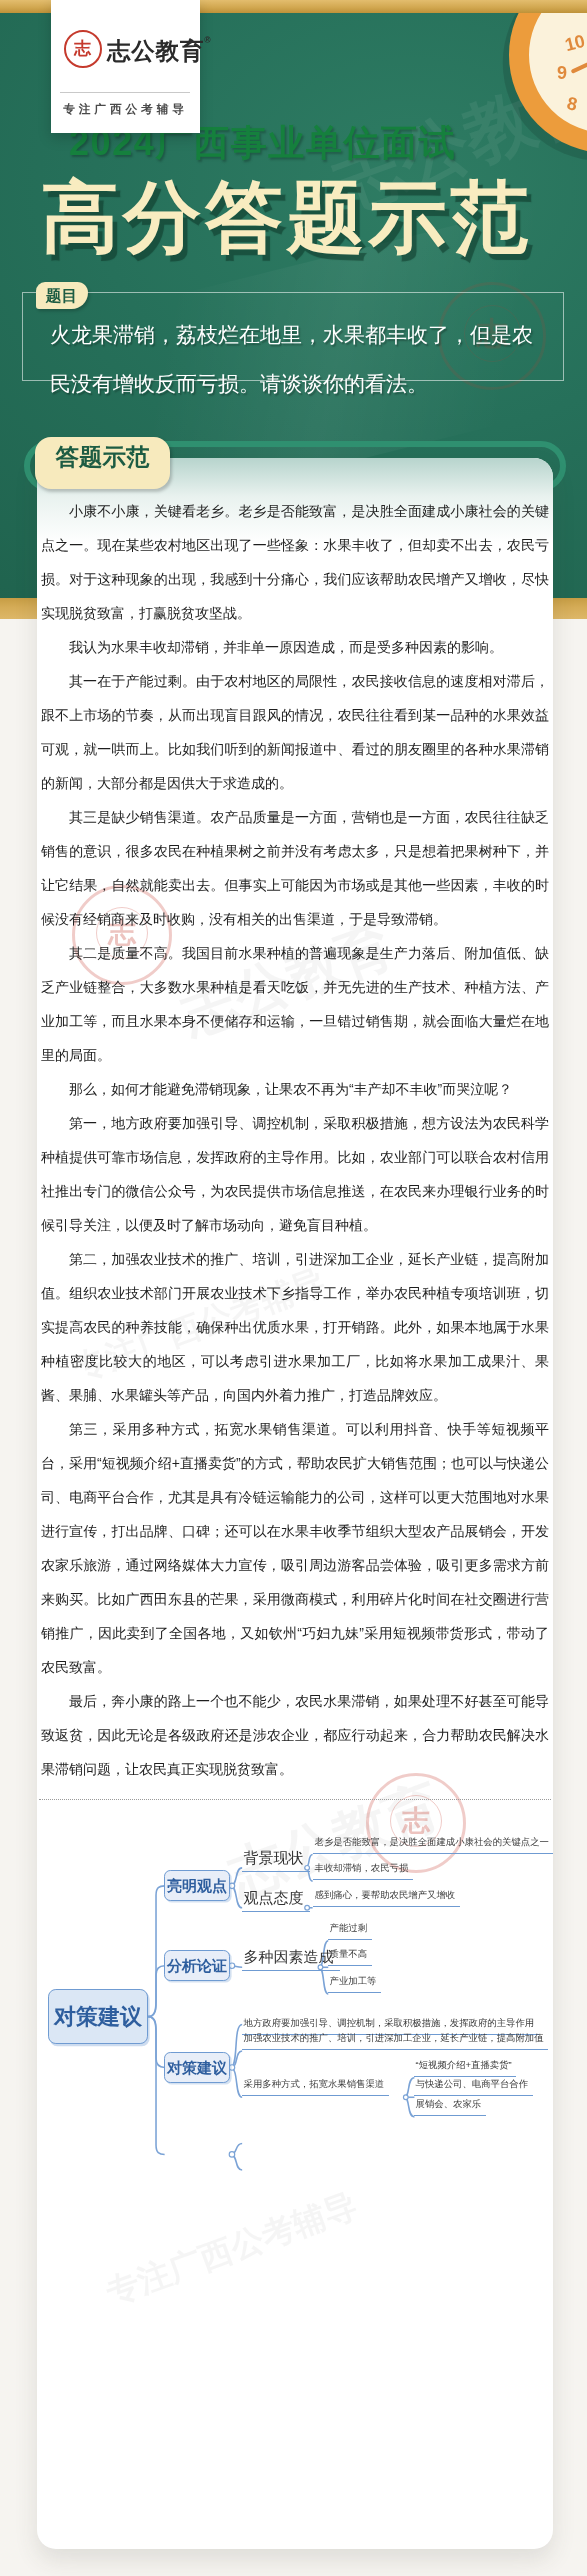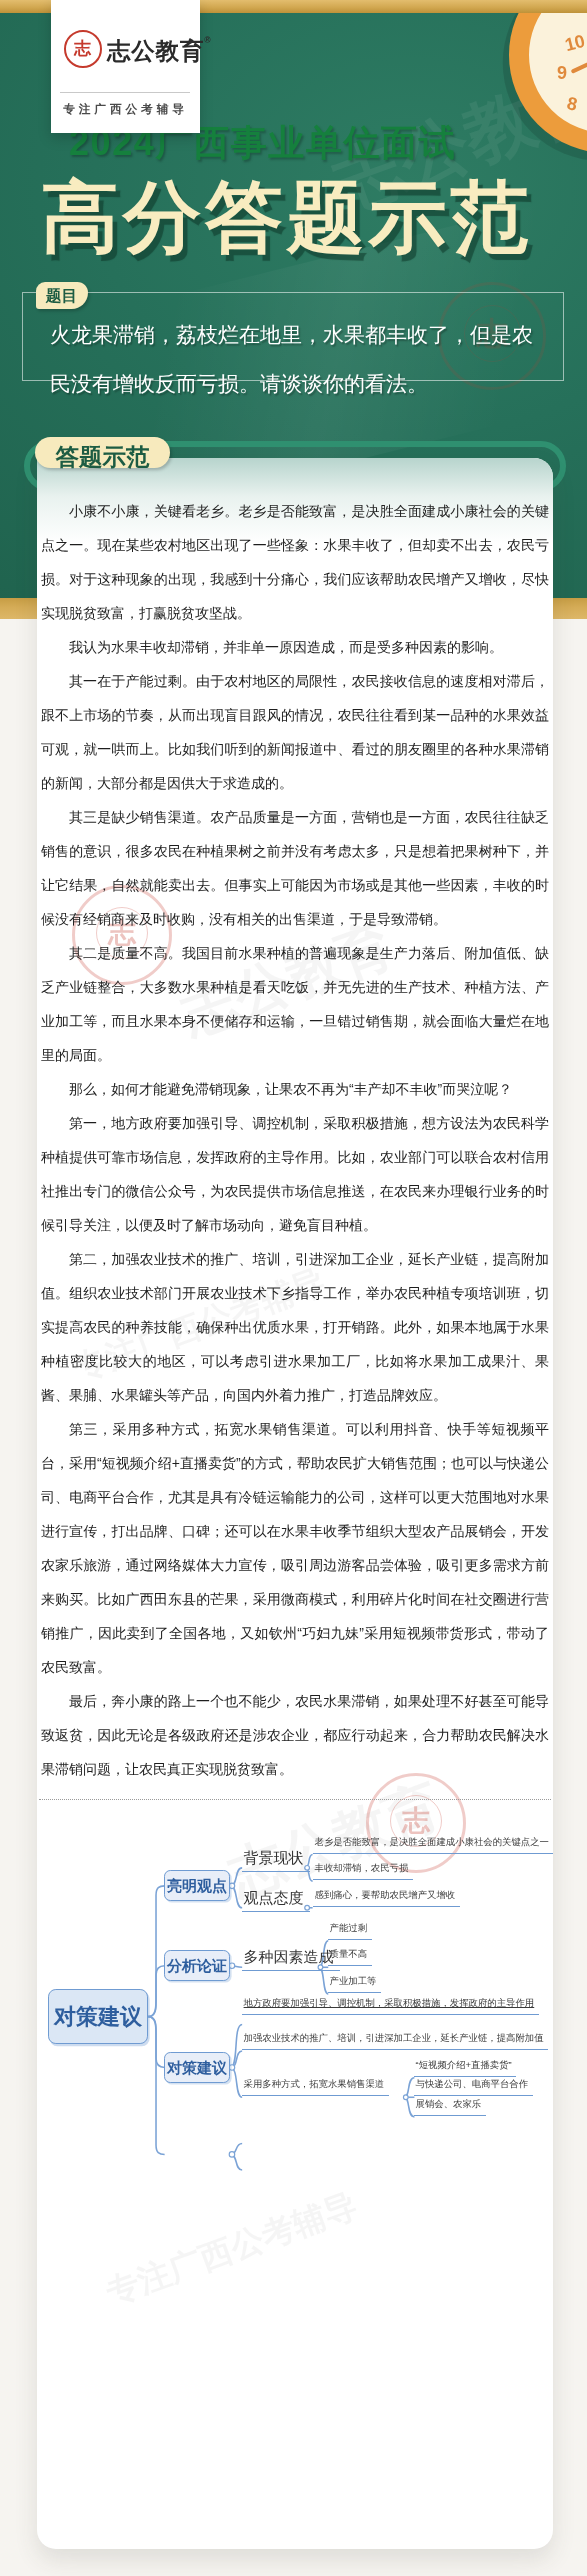--- a/index.html
+++ b/index.html
@@ -48,21 +48,21 @@
     border:0.8px solid rgba(255,255,255,0.55);box-sizing:border-box;}
   .tab{background:#F7EABD;color:#1D5C43;font-weight:900;text-align:center;
     border-radius:9.4px 11px 17px 3.1px;box-shadow:1.6px 2.3px 3.1px rgba(0,0,0,0.2);}
   .q-tab{position:absolute;left:12.5px;top:-11px;width:52px;height:27px;font-size:15.7px;line-height:27px;}
   .q-text{position:absolute;left:27px;top:17px;width:493px;color:#FFFFFF;font-size:21px;line-height:49px;
     text-shadow:1.6px 2.3px 1.6px rgba(0,0,0,0.3);}
 
   
   .answer-ring{position:absolute;left:23.5px;top:441px;width:542px;height:50px;z-index:4;
     border:6.3px solid #2F9070;border-radius:27px;box-sizing:border-box;}
-  .a-tab{position:absolute;left:35px;top:437px;width:135px;height:31px;font-size:23.5px;line-height:41px;z-index:8;border-radius:16px;}
+  .a-tab{position:absolute;left:35px;top:437px;width:135px;height:52px;font-size:23.5px;line-height:41px;z-index:8;border-radius:16px;}
 
   .card{position:absolute;left:37px;top:458px;width:516px;height:2091px;background:#FFFFFF;z-index:5;
     border-radius:3.1px 19px 19px 19px;overflow:hidden;box-shadow:0 11px 23.5px rgba(60,60,50,0.12);}
   .card-grad{position:absolute;left:0;top:0;width:100%;height:86px;
     background:linear-gradient(180deg,#B7D4CD 0%,#E9F2EF 45%,#FFFFFF 100%);}
 
   .body-text{position:relative;padding:36px 3.9px 0 3.9px;}
   .body-text p{margin:0;font-size:14px;line-height:34px;color:#1E1E1E;text-align:justify;text-indent:2em;}
 
   .dotted-sep{position:relative;margin:12.5px 1.6px 9.4px 1.6px;border-top:1.6px dotted #9A9A9A;}
@@ -209,21 +209,21 @@
       <div class="mm-group" style="left:205px;top:80px;">观点态度</div>
       <div class="mm-leaf" style="left:276px;top:80px;">感到痛心，要帮助农民增产又增收</div>
 
       <div class="mm-branch" style="left:127px;top:141px;">分析论证</div>
       <div class="mm-group" style="left:205px;top:139px;">多种因素造成</div>
       <div class="mm-leaf" style="left:291px;top:113px;">产能过剩</div>
       <div class="mm-leaf" style="left:291px;top:139px;">质量不高</div>
       <div class="mm-leaf" style="left:291px;top:166px;">产业加工等</div>
 
       <div class="mm-branch" style="left:127px;top:243px;">对策建议</div>
-      <div class="mm-leaf" style="left:205px;top:188px;text-decoration:underline;">地方政府要加强引导、调控机制，采取积极措施，发挥政府的主导作用</div>
+      <div class="mm-leaf" style="left:205px;top:208px;">地方政府要加强引导、调控机制，采取积极措施，发挥政府的主导作用</div>
       <div class="mm-leaf" style="left:205px;top:223px;">加强农业技术的推广、培训，引进深加工企业，延长产业链，提高附加值</div>
       <div class="mm-leaf" style="left:205px;top:269px;">采用多种方式，拓宽水果销售渠道</div>
       <div class="mm-leaf" style="left:377px;top:250px;">“短视频介绍+直播卖货”</div>
       <div class="mm-leaf" style="left:377px;top:269px;">与快递公司、电商平台合作</div>
       <div class="mm-leaf" style="left:377px;top:289px;">展销会、农家乐</div>
 
     </div>
   </div>
 
 </div>

